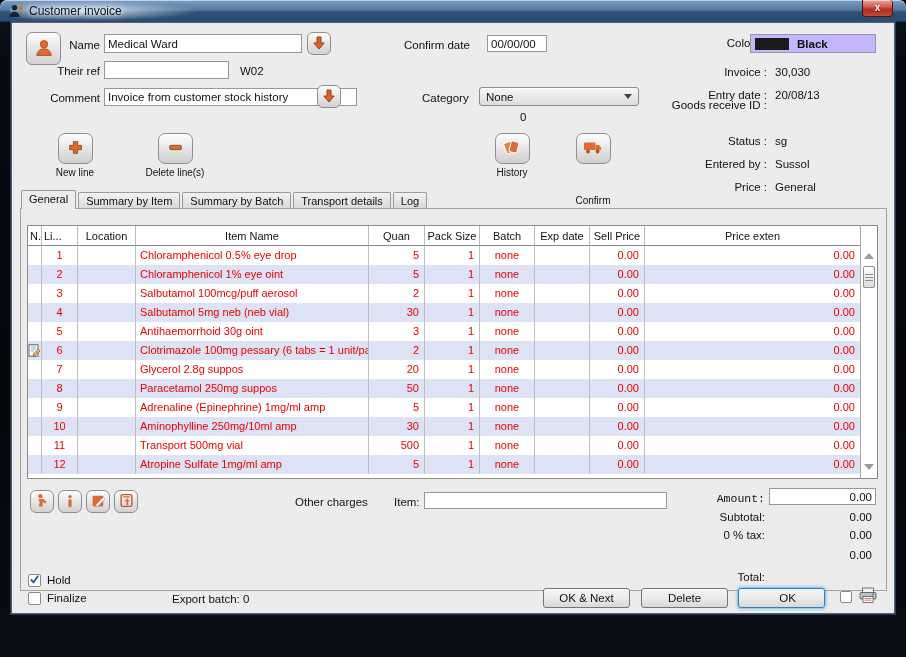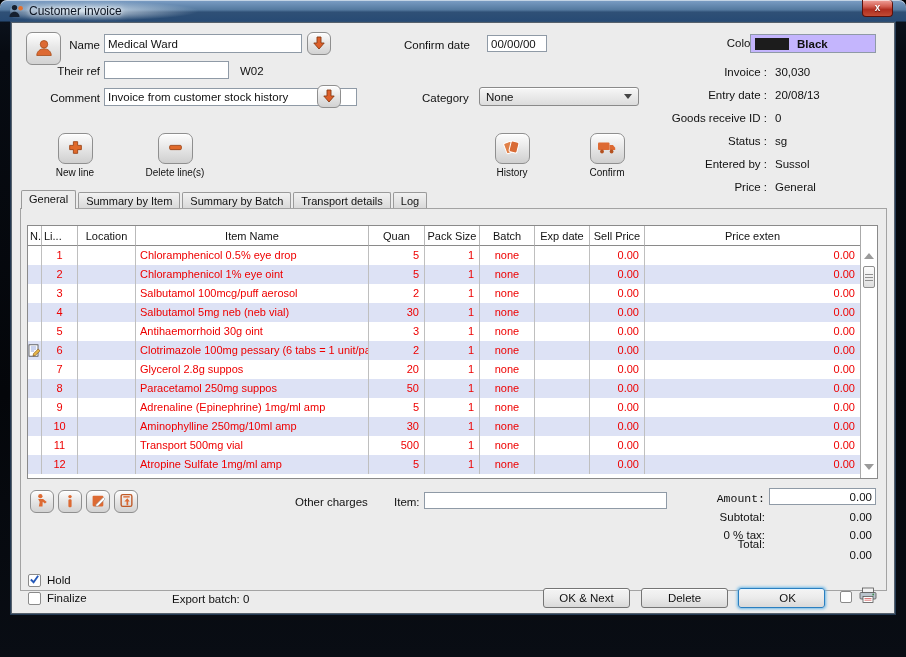--- a/index.html
+++ b/index.html
@@ -180,21 +180,21 @@
       <b>Black</b>
     </div>
     <div class="info-row" style="top:43px;">
       <span class="il">Invoice :</span>
       <span class="iv">30,030</span>
     </div>
     <div class="info-row" style="top:66px;">
       <span class="il">Entry date :</span>
       <span class="iv">20/08/13</span>
     </div>
-    <div class="info-row" style="top:89px;">
+    <div class="info-row" style="top:76px;flex-direction:column;">
       <span class="il">Goods receive ID :</span>
       <span class="iv">0</span>
     </div>
     <div class="info-row" style="top:112px;">
       <span class="il">Status :</span>
       <span class="iv">sg</span>
     </div>
     <div class="info-row" style="top:135px;">
       <span class="il">Entered by :</span>
       <span class="iv">Sussol</span>
@@ -228,21 +228,21 @@
       <div class="btn">
         <span>
           <svg viewBox="0 0 20 17" width="20" height="17">
             <rect x="3" y="3" width="8" height="11" rx="1.5" fill="#e08048" stroke="#fff" stroke-width="1" transform="rotate(-20 7 8.5)"></rect>
             <rect x="8" y="2.5" width="8" height="11" rx="1.5" fill="#d96b35" stroke="#fff" stroke-width="1" transform="rotate(14 12 8)"></rect>
           </svg>
         </span>
       </div>
       <span class="cap">History</span>
     </div>
-    <div class="tool" style="left:550px;top:110px;">
+    <div class="tool" style="left:536px;top:110px;gap:28px;">
       <div class="btn">
         <span>
           <svg viewBox="0 0 20 14" width="20" height="15">
             <rect x="1" y="2" width="11.5" height="7.5" rx="1" fill="#dd6a33"></rect>
             <path d="M12.5 4.5h3.4l2.3 2.8v2.2h-5.7z" fill="#dd6a33"></path>
             <circle cx="5" cy="11" r="1.9" fill="#b4511f"></circle>
             <circle cx="14.6" cy="11" r="1.9" fill="#b4511f"></circle>
           </svg>
         </span>
       </div>
@@ -477,21 +477,21 @@
     <div class="lbl" style="left:283px;top:473px;">Other charges</div>
     <div class="lbl" style="left:382px;top:473px;">Item:</div>
     <input class="field" style="left: 412px; top: 469px; width: 243px; height: 17px;" value="">
 
     <div class="tot-lbl" style="left:663px;top:469px;font-family:Liberation Mono, monospace;">Amount:</div>
     <input class="field" style="left: 757px; top: 465px; width: 107px; height: 17px; text-align: right;" value="0.00">
     <div class="tot-lbl" style="left:663px;top:488px;">Subtotal:</div>
     <div class="tot-val" style="left:760px;top:488px;">0.00</div>
     <div class="tot-lbl" style="left:663px;top:506px;">0 % tax:</div>
     <div class="tot-val" style="left:760px;top:506px;">0.00</div>
-    <div class="tot-lbl" style="left:663px;top:515px;">Total:</div>
+    <div class="tot-lbl" style="left:663px;top:548px;">Total:</div>
     <div class="tot-val" style="left:760px;top:526px;">0.00</div>
 
     <div class="checkbox" style="left:16px;top:551px;">
       <span>
         <svg viewBox="0 0 12 12" width="11" height="11">
           <path d="M2 6l3 3 5-7" stroke="#2458b8" stroke-width="2" fill="none"></path>
         </svg>
       </span>
     </div>
     <div class="lbl" style="left:35px;top:551px;">Hold</div>

